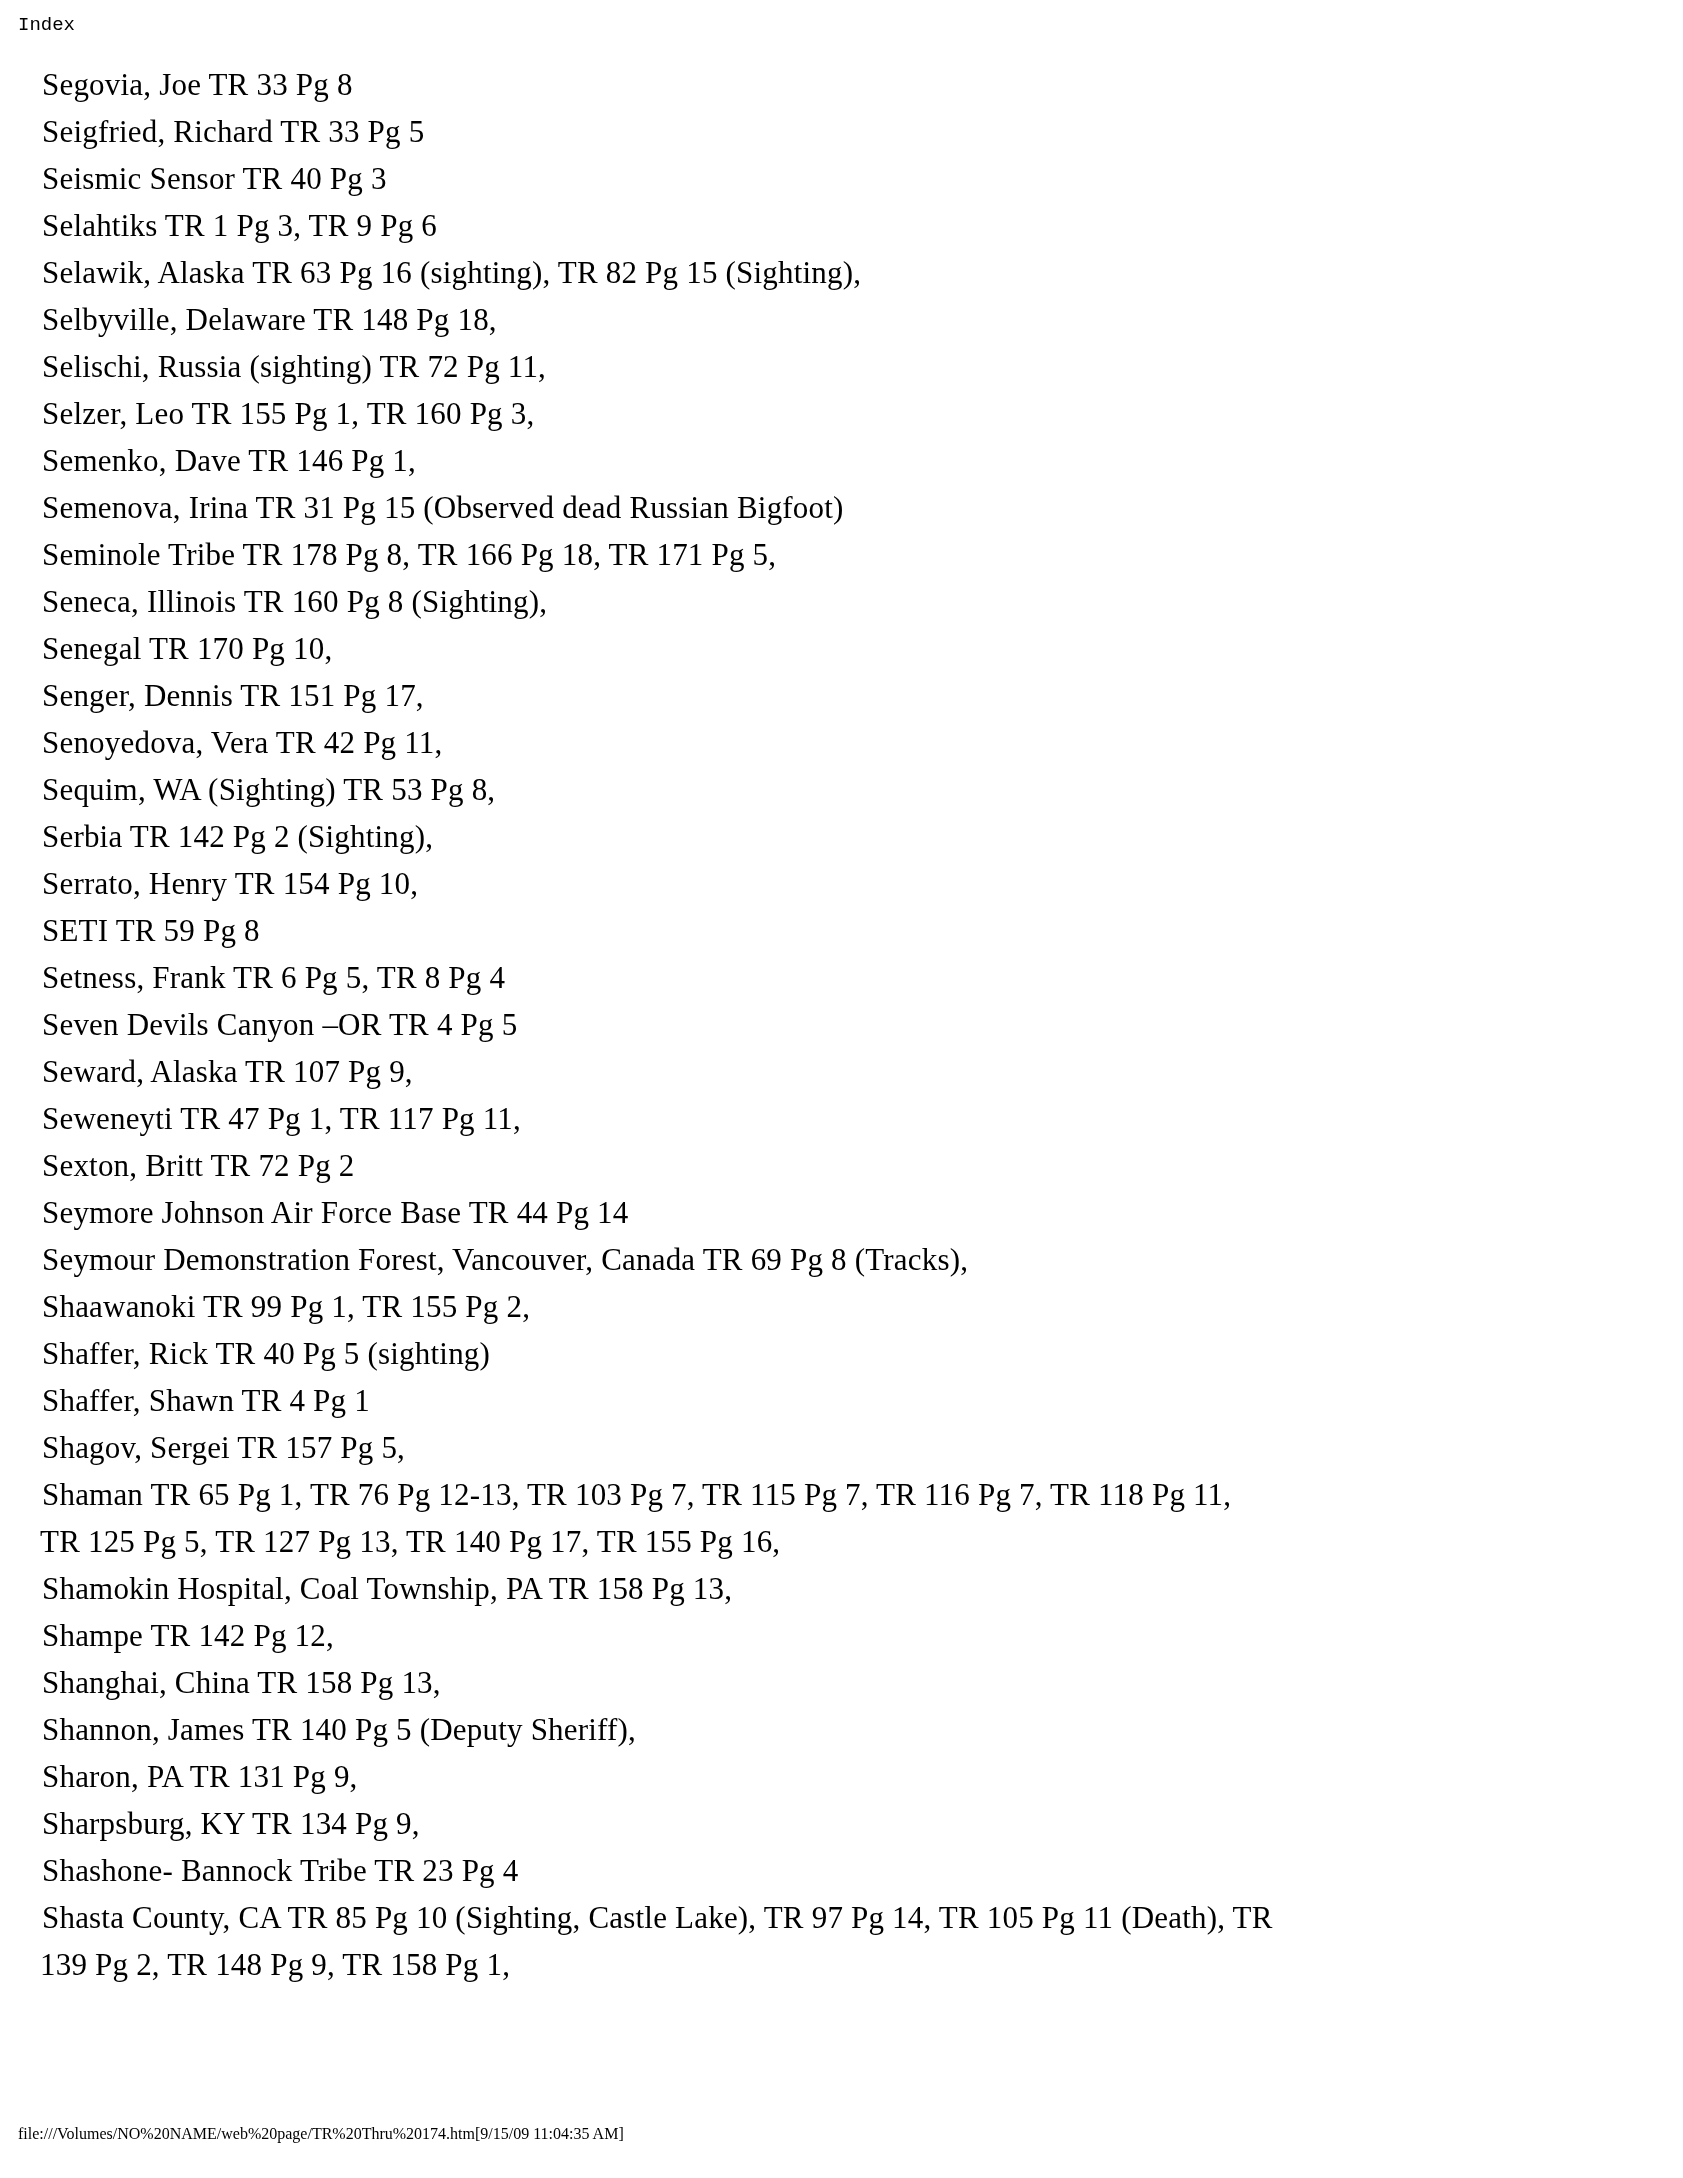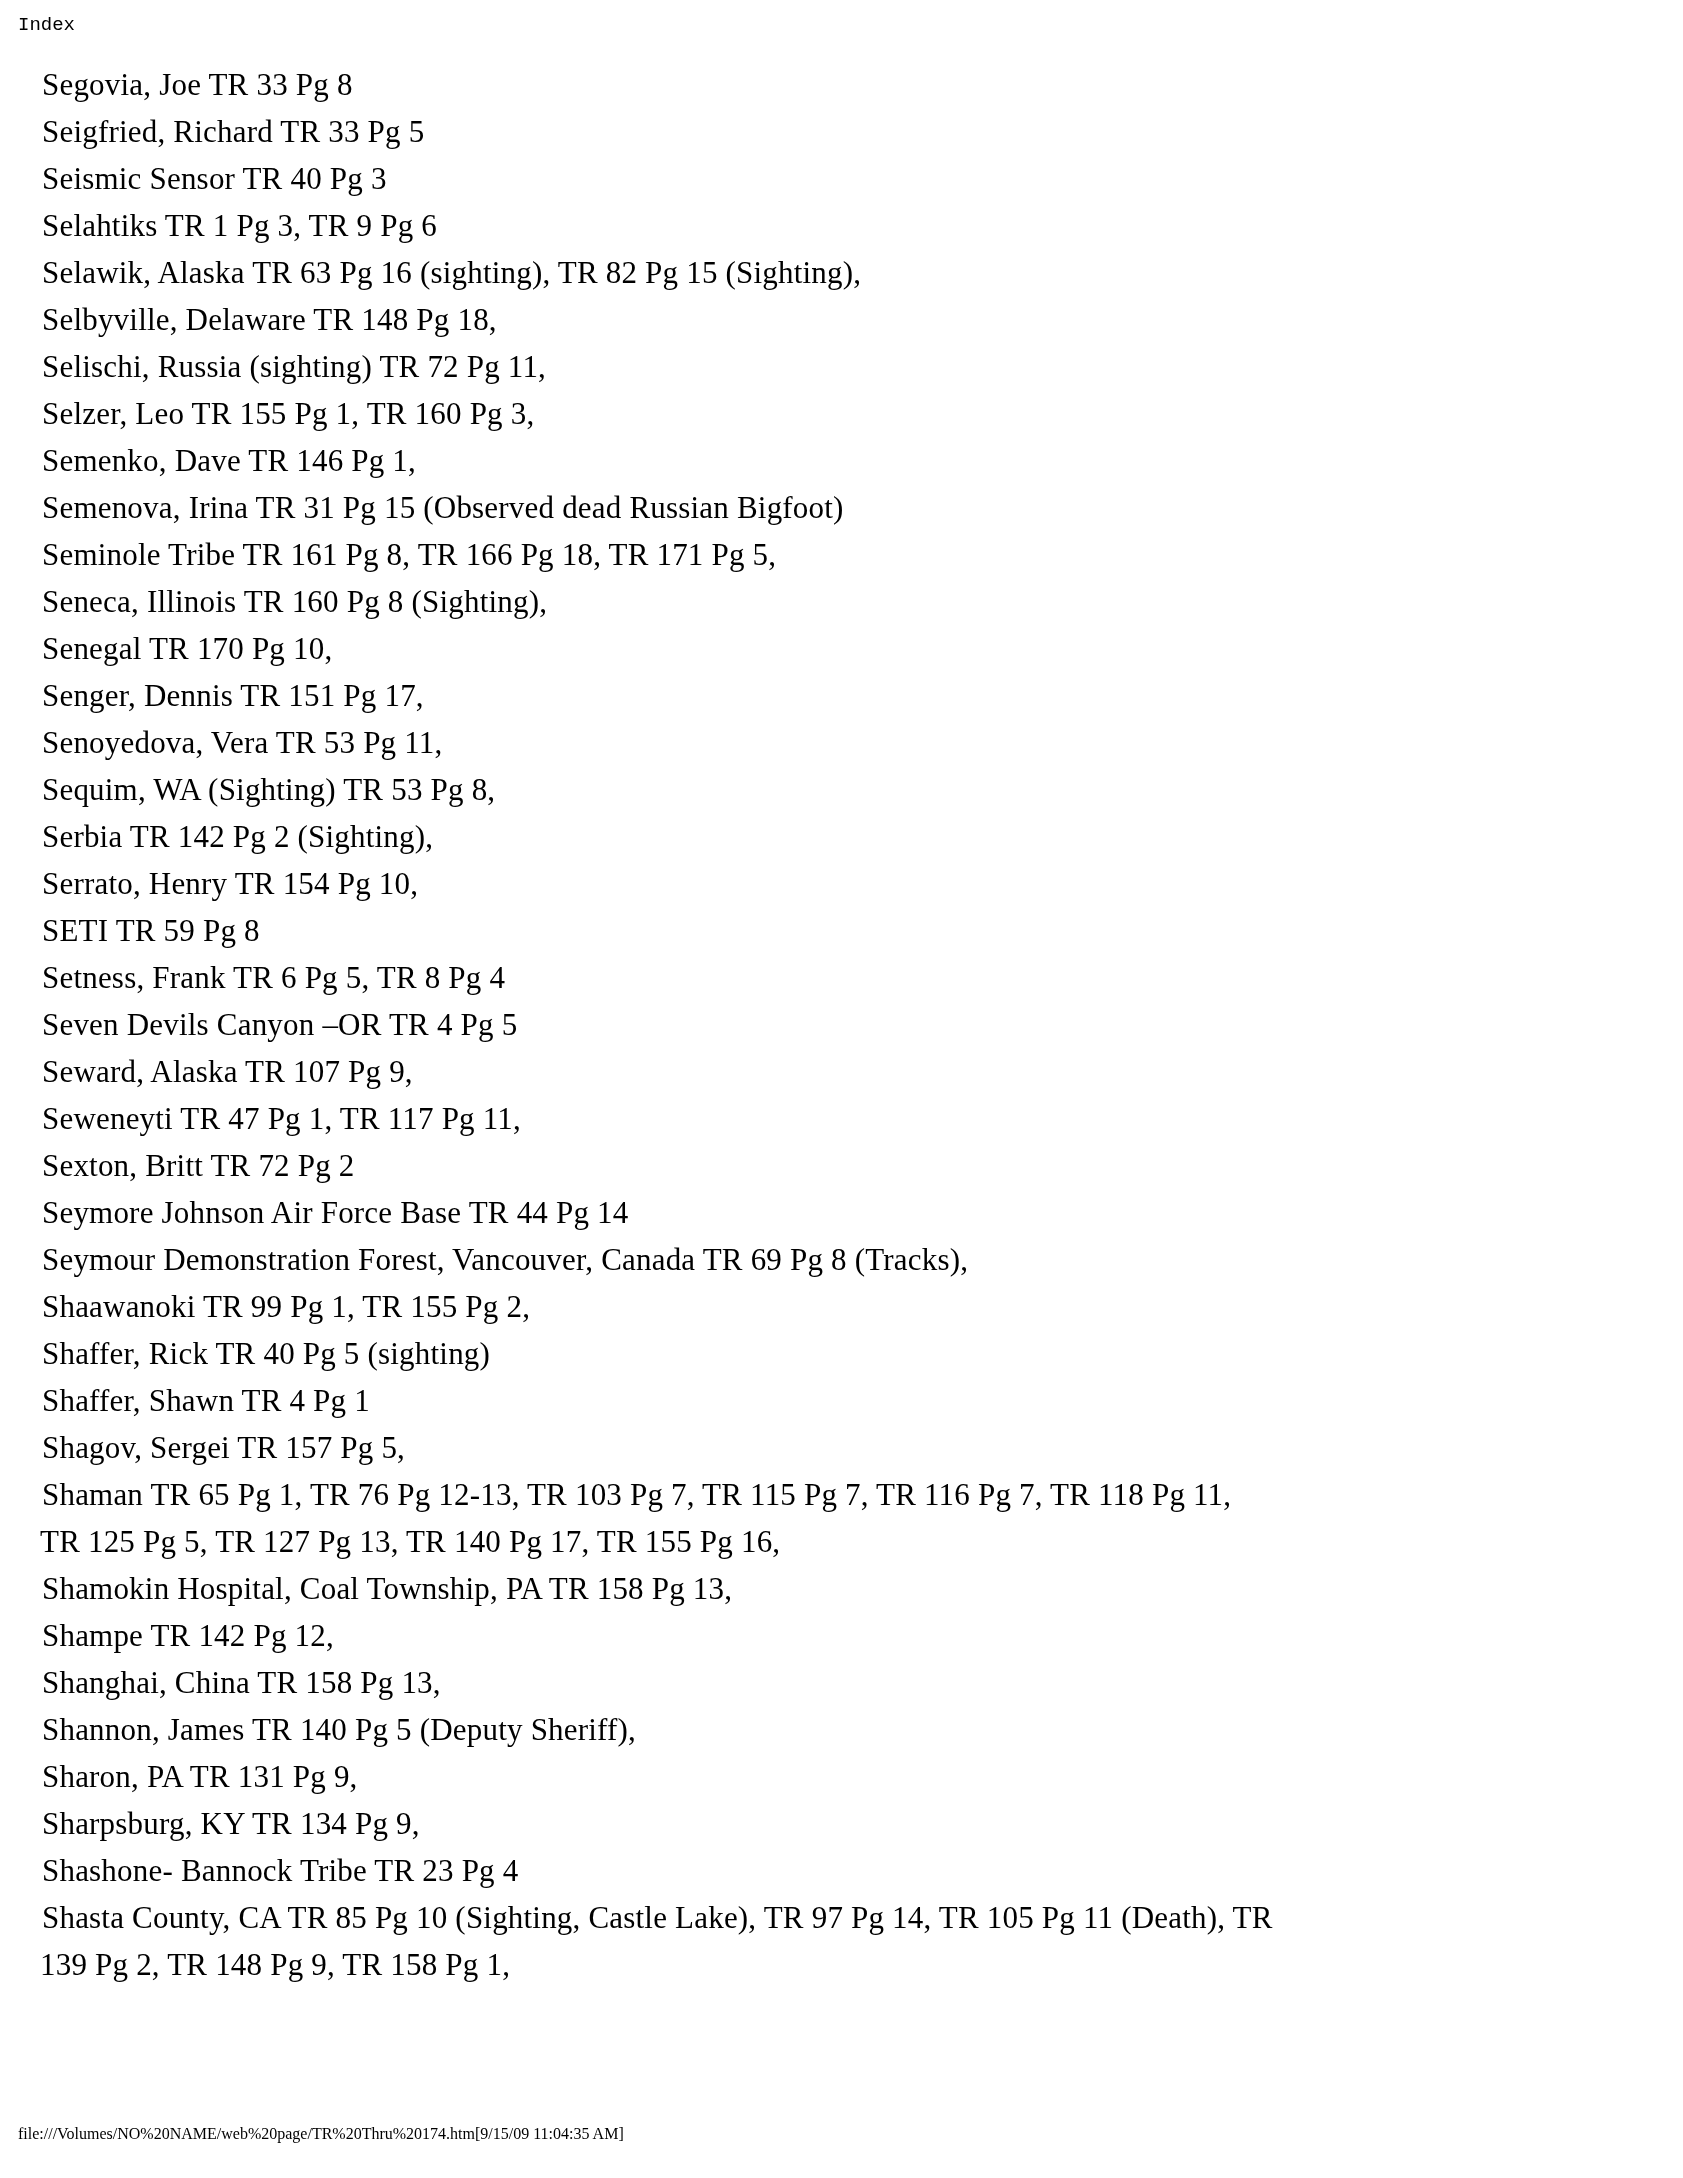--- a/index.html
+++ b/index.html
@@ -76,25 +76,25 @@
       <div class="index-line indent">Segovia, Joe TR 33 Pg 8</div>
       <div class="index-line indent">Seigfried, Richard TR 33 Pg 5</div>
       <div class="index-line indent">Seismic Sensor TR 40 Pg 3</div>
       <div class="index-line indent">Selahtiks TR 1 Pg 3, TR 9 Pg 6</div>
       <div class="index-line indent">Selawik, Alaska TR 63 Pg 16 (sighting), TR 82 Pg 15 (Sighting),</div>
       <div class="index-line indent">Selbyville, Delaware TR 148 Pg 18,</div>
       <div class="index-line indent">Selischi, Russia (sighting) TR 72 Pg 11,</div>
       <div class="index-line indent">Selzer, Leo TR 155 Pg 1, TR 160 Pg 3,</div>
       <div class="index-line indent">Semenko, Dave TR 146 Pg 1,</div>
       <div class="index-line indent">Semenova, Irina TR 31 Pg 15 (Observed dead Russian Bigfoot)</div>
-      <div class="index-line indent">Seminole Tribe TR 161 Pg 8, TR 166 Pg 18, TR 171 Pg 5,</div>
+      <div class="index-line indent">Seminole Tribe TR 178 Pg 8, TR 166 Pg 18, TR 171 Pg 5,</div>
       <div class="index-line indent">Seneca, Illinois TR 160 Pg 8 (Sighting),</div>
       <div class="index-line indent">Senegal TR 170 Pg 10,</div>
       <div class="index-line indent">Senger, Dennis TR 151 Pg 17,</div>
-      <div class="index-line indent">Senoyedova, Vera TR 53 Pg 11,</div>
+      <div class="index-line indent">Senoyedova, Vera TR 42 Pg 11,</div>
       <div class="index-line indent">Sequim, WA (Sighting) TR 53 Pg 8,</div>
       <div class="index-line indent">Serbia TR 142 Pg 2 (Sighting),</div>
       <div class="index-line indent">Serrato, Henry TR 154 Pg 10,</div>
       <div class="index-line indent">SETI TR 59 Pg 8</div>
       <div class="index-line indent">Setness, Frank TR 6 Pg 5, TR 8 Pg 4</div>
       <div class="index-line indent">Seven Devils Canyon –OR TR 4 Pg 5</div>
       <div class="index-line indent">Seward, Alaska TR 107 Pg 9,</div>
       <div class="index-line indent">Seweneyti TR 47 Pg 1, TR 117 Pg 11,</div>
       <div class="index-line indent">Sexton, Britt TR 72 Pg 2</div>
       <div class="index-line indent">Seymore Johnson Air Force Base TR 44 Pg 14</div>

